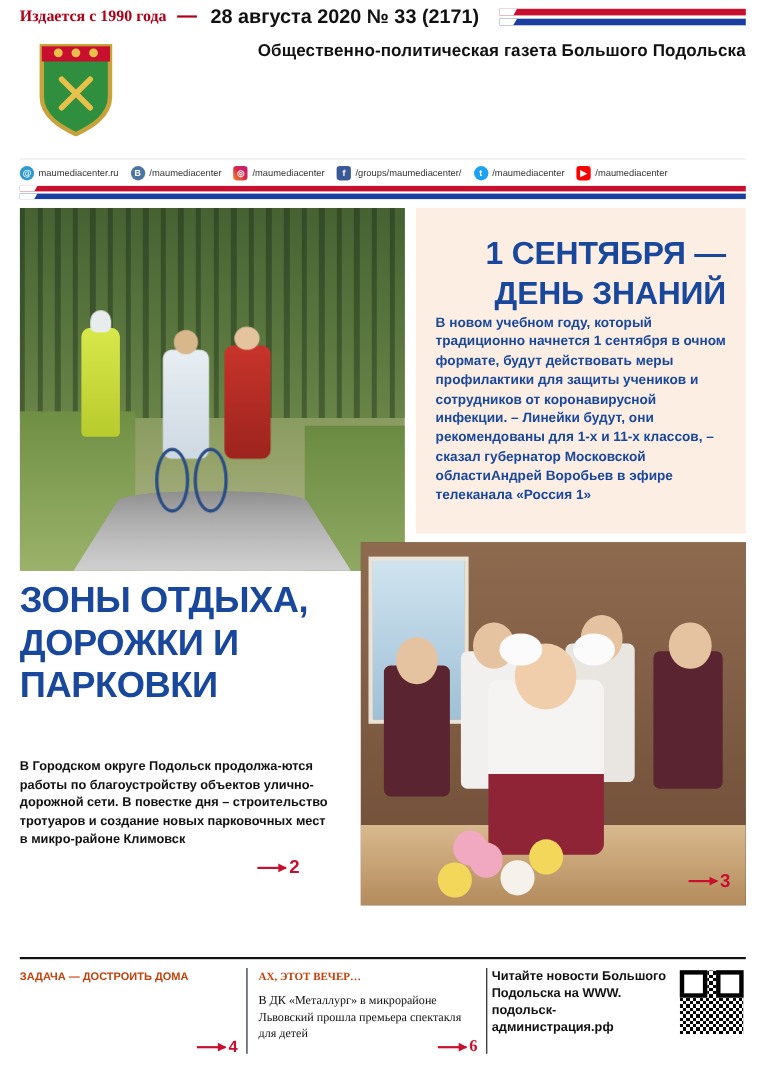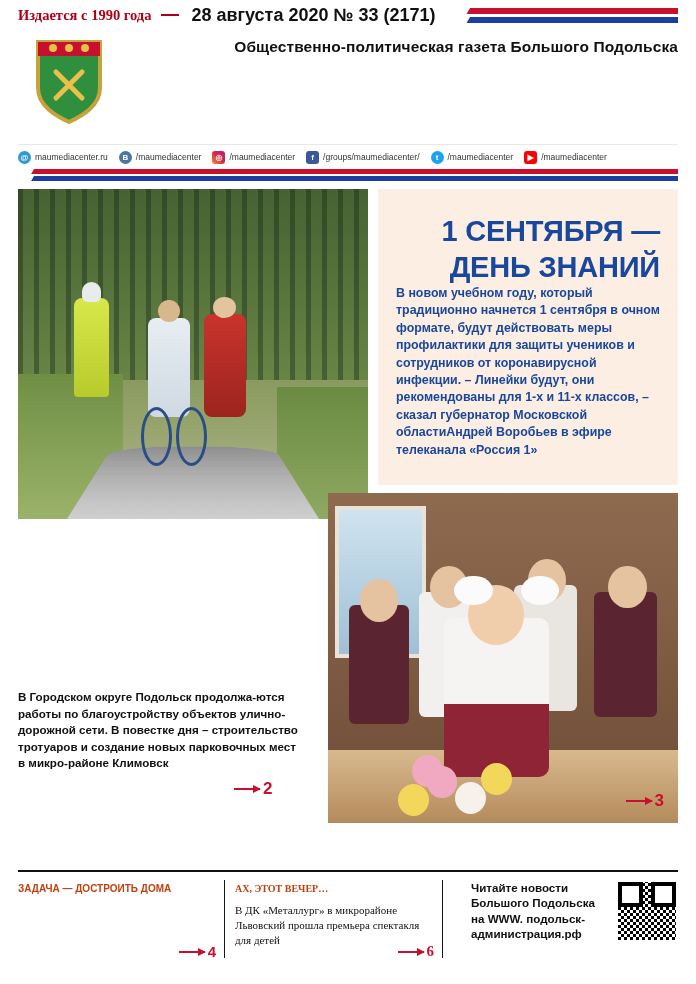--- a/index.html
+++ b/index.html
@@ -237,21 +237,21 @@
   .footer {
     position: absolute; left: 18px; right: 18px; bottom: 26px;
     height: 88px;
     border-top: 2px solid #111;
     padding-top: 8px;
     display: flex;
   }
   .f-col { position: relative; }
   .f-col1 { width: 206px; padding-right: 10px; }
   .f-col2 { width: 218px; padding: 0 10px; border-left: 1px solid #0f172a; font-family: Liberation Serif, serif; }
-  .f-col3 { flex: 1; padding-left: 28px; border-left: 1px solid #111; display: flex; gap: 8px; }
+  .f-col3 { flex: 1; padding-left: 4px; border-left: 1px solid #111; display: flex; gap: 8px; }
   .f-title {
     font-size: 10px; font-weight: bold; line-height: 18px; color: #c2410c;
     text-transform: uppercase;
   }
   .f-text {
     margin-top: 5px;
     font-size: 11px; line-height: 15px; color: #111;
   }
   .f-arrow {
     position: absolute; right: 8px; bottom: -2px;
@@ -351,20 +351,21 @@
       <div class="pb-fig fig-boy"></div>
       <div class="bike-w bw1"></div>
       <div class="bike-w bw2"></div>
     </div>
 
     <div class="box-znaniy">
       <div class="h-blue">1 СЕНТЯБРЯ — ДЕНЬ ЗНАНИЙ</div>
       <div class="p-lead">В новом учебном году, который традиционно начнется 1 сентября в очном формате, будут действовать меры профилактики для защиты учеников и сотрудников от коронавирусной инфекции. – Линейки будут, они рекомендованы для 1-х и 11-х классов, – сказал губернатор Московской областиАндрей Воробьев в эфире телеканала «Россия 1»</div>
     </div>
 
+    <div class="h-zony">ЗОНЫ ОТДЫХА, ДОРОЖКИ И ПАРКОВКИ</div>
     <div class="p-zony">В Городском округе Подольск продолжа-ются работы по благоустройству объектов улично-дорожной сети. В повестке дня – строительство тротуаров и создание новых парковочных мест в микро-районе Климовск</div>
     <div class="arrow-2">
       <span class="arr"></span>
       <span>2</span>
     </div>
 
     <div class="photo photo-class">
       <div class="pc-wall"></div>
       <div class="pc-window"></div>
       <div class="kid k1"></div>

